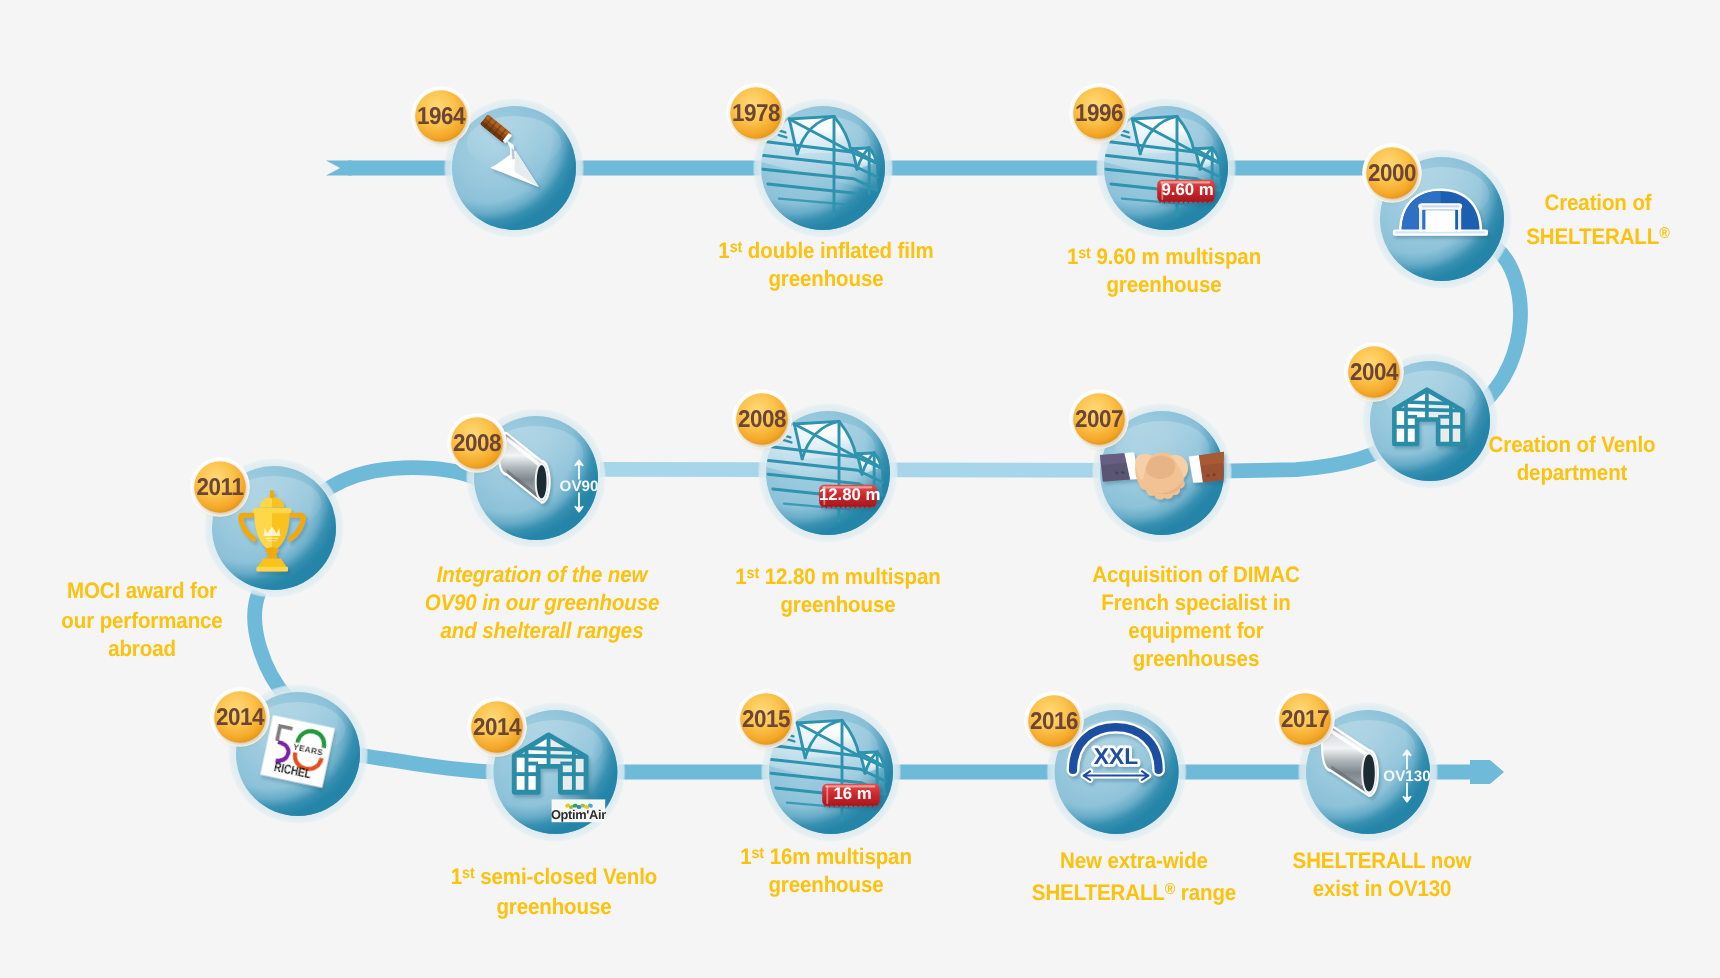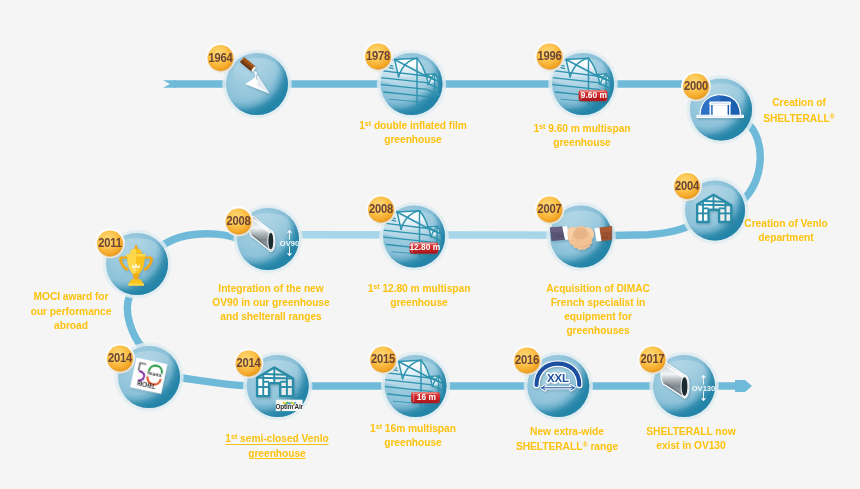--- a/index.html
+++ b/index.html
@@ -629,31 +629,31 @@
       <div class="lbl" style="left: 468px; top: 280.6px; width: 260px;">
         <div>Acquisition of DIMAC</div>
         <div>French specialist in</div>
         <div>equipment for</div>
         <div>greenhouses</div>
       </div>
       <div class="lbl" style="left: 288.5px; top: 280px; width: 260px;">
         <div>1<sup>st</sup> 12.80 m multispan</div>
         <div>greenhouse</div>
       </div>
-      <div class="lbl" style="left: 141.2px; top: 280.6px; width: 260px;">
+      <div class="lbl" style="left: 141.2px; top: 280.6px; width: 260px; font-style: italic;">
         <div>Integration of the new</div>
         <div>OV90 in our greenhouse</div>
         <div>and shelterall ranges</div>
       </div>
       <div class="lbl" style="left: -59.4px; top: 289.4px; width: 260px;">
         <div>MOCI award for</div>
         <div>our performance</div>
         <div>abroad</div>
       </div>
-      <div class="lbl" style="left: 146.5px; top: 430.4px; width: 260px; text-decoration: underline;">
+      <div class="lbl" style="left: 146.5px; top: 430.4px; width: 260px;">
         <div>1<sup>st</sup> semi-closed Venlo</div>
         <div>greenhouse</div>
       </div>
       <div class="lbl" style="left: 282.6px; top: 420px; width: 260px;">
         <div>1<sup>st</sup> 16m multispan</div>
         <div>greenhouse</div>
       </div>
       <div class="lbl" style="left: 437px; top: 423.8px; width: 260px;">
         <div>New extra-wide</div>
         <div>SHELTERALL<sup>®</sup> range</div>

